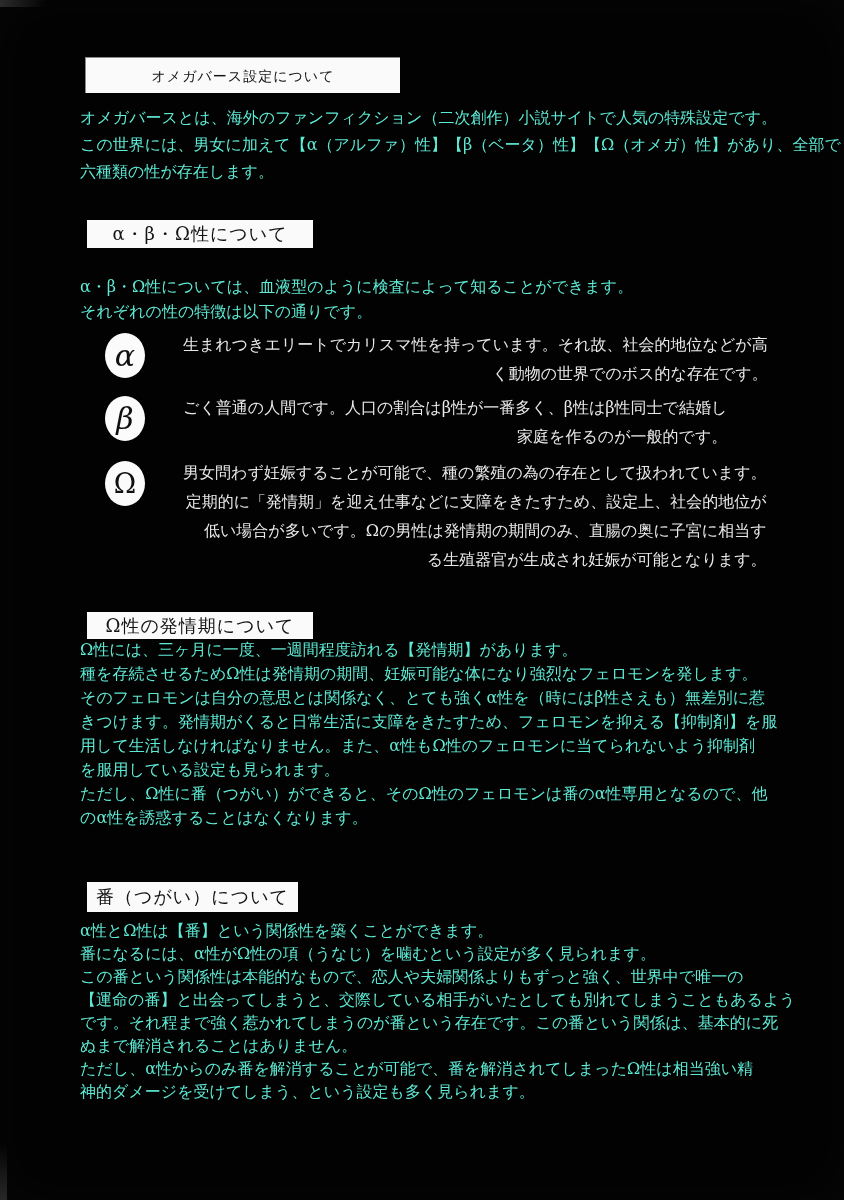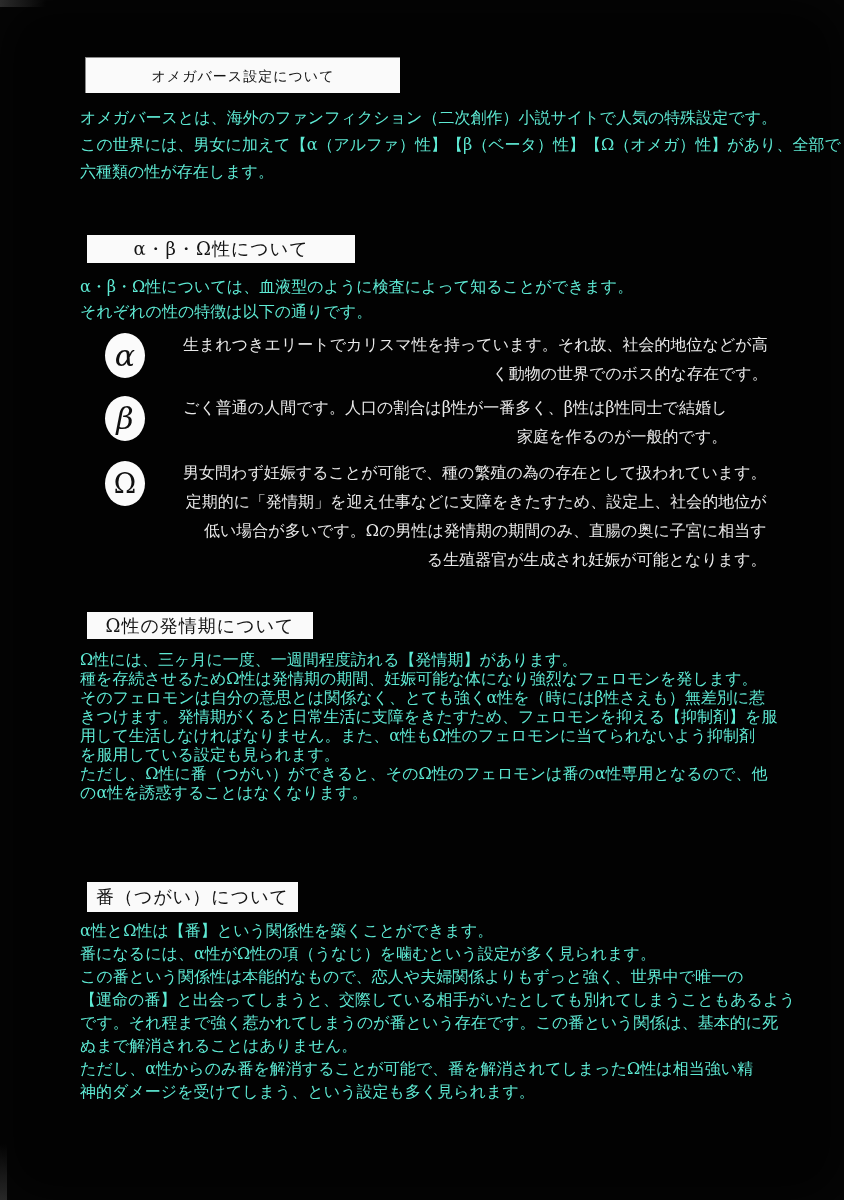--- a/index.html
+++ b/index.html
@@ -29,33 +29,33 @@
     text-align:center;
     box-sizing:border-box;
     white-space:nowrap;
     letter-spacing:1px;
   }
   .title-box{
     left:85px;top:57px;width:315px;height:36px;
     font-size:14px;line-height:36px;
     border-top:1px solid #8a8a8a;border-left:1px solid #8a8a8a;
   }
-  .abo-box{ left:87px;top:235px;width:268px;height:28px;font-size:18px;line-height:28px; }
+  .abo-box{ left:87px;top:220px;width:226px;height:28px;font-size:18px;line-height:28px; }
   .heat-box{ left:87px;top:612px;width:226px;height:27px;font-size:18px;line-height:27px; }
   .pair-box{ left:87px;top:882px;width:211px;height:30px;font-size:18px;line-height:30px; }
 
   .body-text{
     position:absolute;
     white-space:pre;
     font-size:16px;
     color:#5eead4;
   }
   .intro{ left:80px;top:104px;line-height:27px; }
   .abo-body{ left:80px;top:266px;line-height:25px;margin-top:8px; }
-  .heat-body{ left:80px;top:638px;line-height:19px;margin-top:12px; }
+  .heat-body{ left:80px;top:638px;line-height:24px; }
   .pair-body{ left:80px;top:919px;line-height:23px; }
 
   .type-row{ position:absolute;left:105px;display:flex;align-items:flex-start; }
   .row-alpha{ top:330px; }
   .row-beta{ top:393px; }
   .row-omega{ top:458px; }
   .type-circle{
     flex:0 0 auto;
     width:40px;height:45px;margin-top:3px;
     background:#fbfbfb;border-radius:50%;

